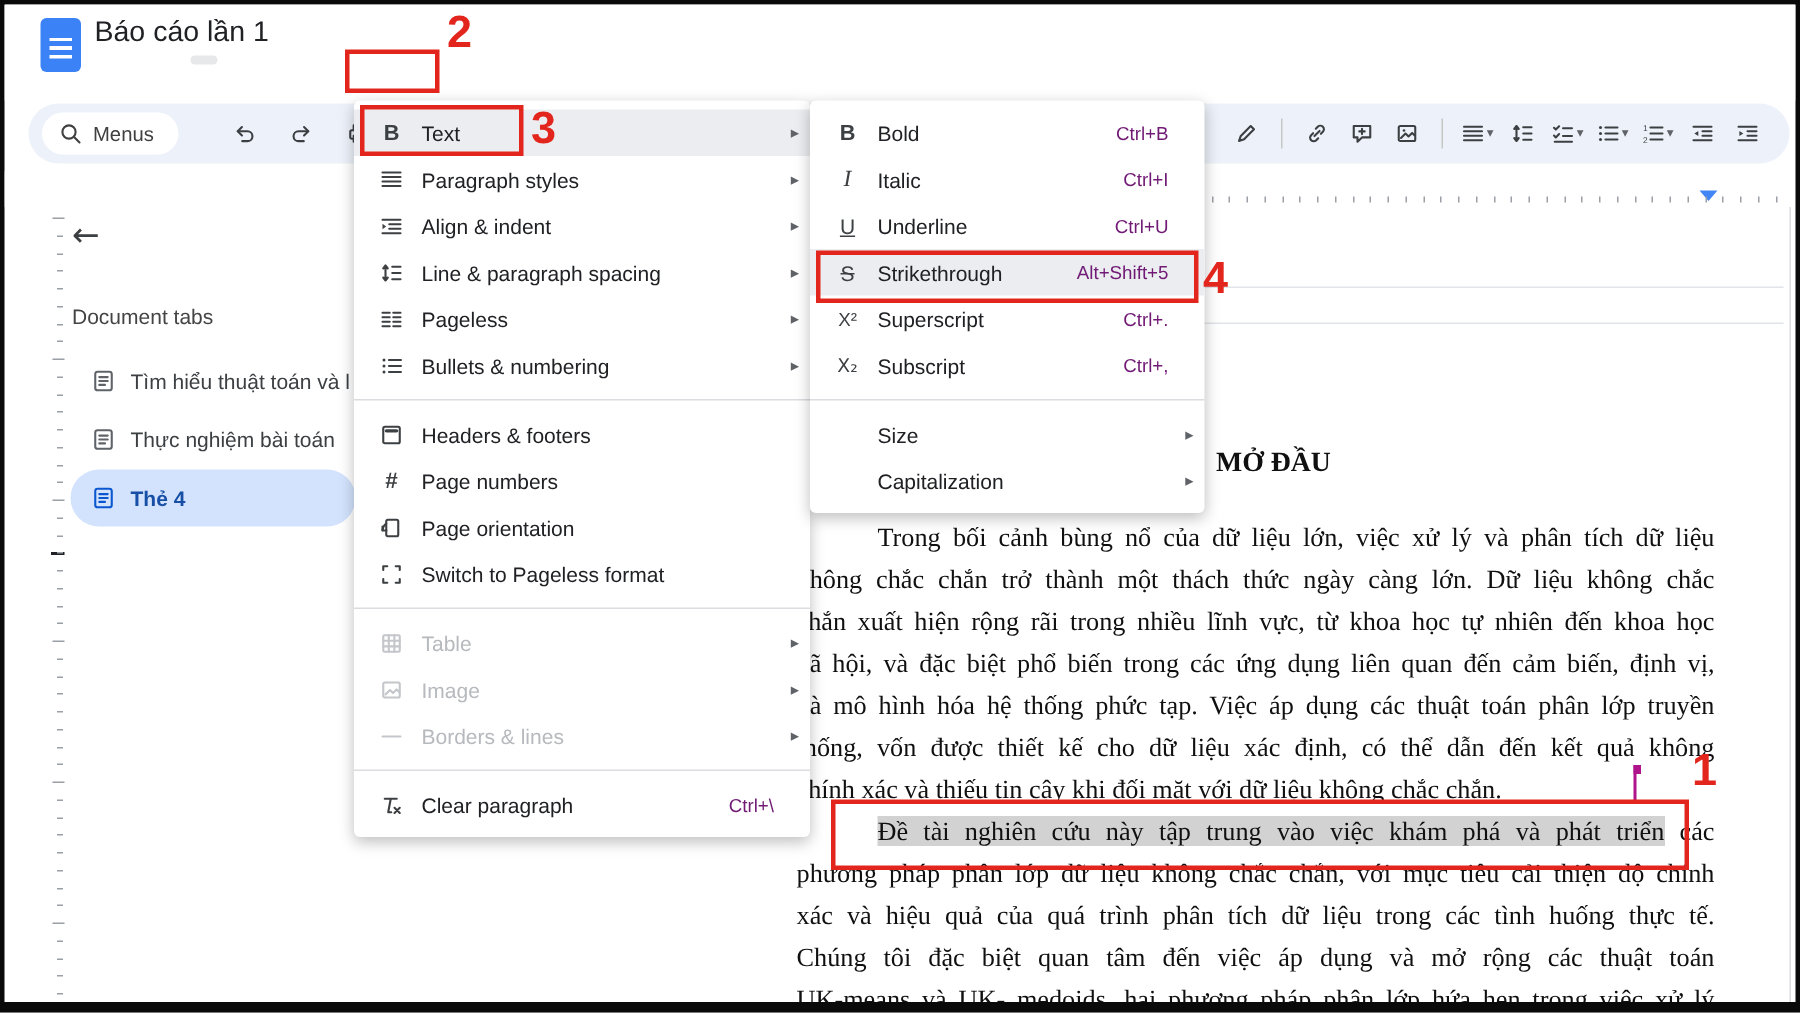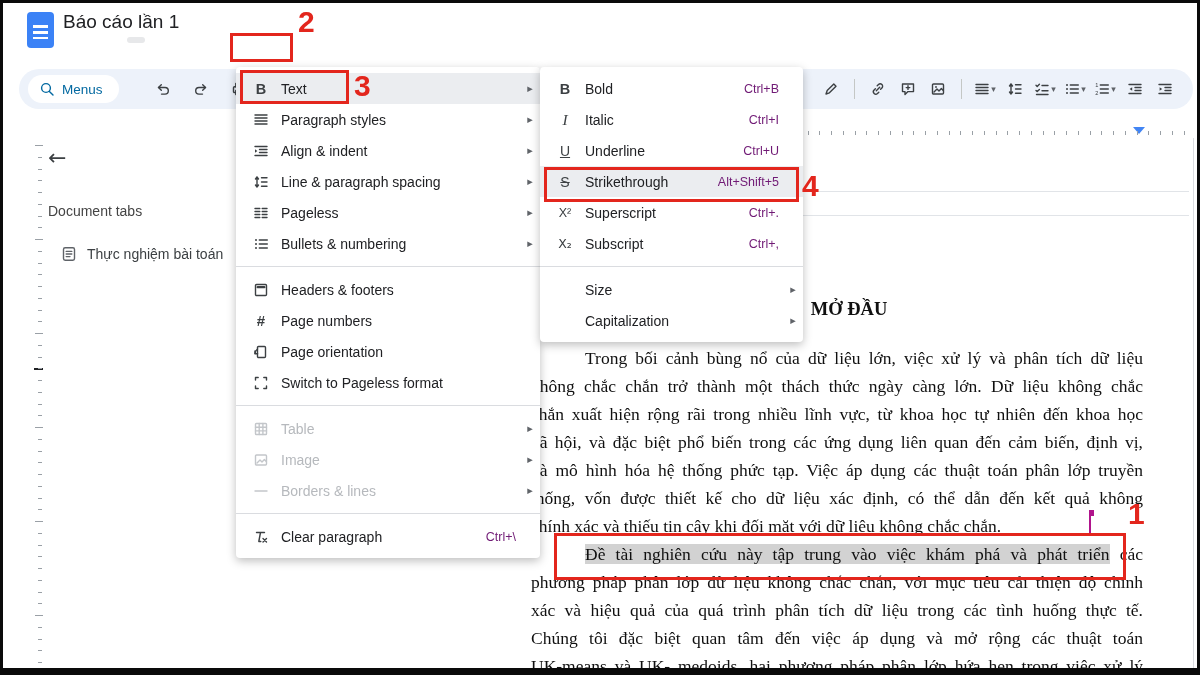--- a/index.html
+++ b/index.html
@@ -13,21 +13,21 @@
     background:repeating-linear-gradient(#fff 0 2.5px,transparent 2.5px 6px);}
   .t-title{position:absolute;left:60px;top:8px;font-size:19px;color:#202124;}
   .t-icons{position:absolute;left:150px;top:10px;display:flex;gap:15px;align-items:center;color:#444;}
   .t-icons .ig{width:20px;height:20px;display:flex;align-items:center;justify-content:center;font-family:"DejaVu Sans",sans-serif;font-size:17px;}
   .menubar{position:absolute;left:52px;top:34px;display:flex;font-size:14.5px;color:#202124;}
   .menu-item{padding:3px 9px;border-radius:4px;cursor:default;}
   .menu-item.selected{background:#e7e8ea;}
   
   .toolbar{position:absolute;left:16px;right:4px;top:66px;height:40px;background:#edf2fa;border-radius:21px;}
   .menus-pill{position:absolute;left:9px;top:6px;height:28px;background:#fff;border-radius:15px;
-    display:flex;align-items:center;gap:7px;padding:0 16px 0 11px;color:#0369a1;font-size:13.5px;}
+    display:flex;align-items:center;gap:7px;padding:0 16px 0 11px;color:#404040;font-size:13.5px;}
   .tb-left{position:absolute;left:132px;top:6px;height:28px;display:flex;gap:14px;align-items:center;}
   .tb-right{position:absolute;left:800px;right:0;top:6px;height:28px;display:flex;gap:6px;align-items:center;overflow:hidden;}
   .tbtn{min-width:24px;height:26px;display:flex;align-items:center;justify-content:center;color:#3c4043;}
   .tsep{width:1px;height:20px;background:#c4c7c5;margin:0 5px;}
   .chev{font-size:9px;color:#5f6368;font-family:"DejaVu Sans",sans-serif;margin-left:1px;}
   
   .hruler{position:absolute;left:0;top:111px;width:1191px;height:24px;background:#fff;}
   .hruler i{position:absolute;bottom:3px;width:1px;height:4px;background:#9aa0a6;}
   .rnum{position:absolute;top:2px;font-size:11px;color:#5f6368;transform:translateX(-50%);}
   .rnum:nth-of-type(1){left:874px}.rnum:nth-of-type(2){left:968px}
@@ -392,28 +392,46 @@
         <div class="dline"><span class="ul1">UK-means và UK-</span><span class="ul2"> medoids,</span><span> hai phương pháp phân lớp hứa hẹn trong việc xử lý</span></div>
       </div>
   </div>
   <div class="pcursor"></div>
 
   <div class="sidebar">
     <div class="back">←</div>
     <div class="sb-title">Document tabs</div>
     <div class="sb-items">
 
+    <div class="sitem">
+        <span class="sic">
+            <svg class="ic" width="16" height="16" viewBox="0 0 16 16" fill="none" stroke="currentColor" stroke-width="1.4" stroke-linecap="round" stroke-linejoin="round">
+              <rect x="2.5" y="1.8" width="11" height="12.4" rx="1.6"></rect>
+              <path d="M5.2 5.4h5.6M5.2 8h5.6M5.2 10.6h3.8"></path>
+            </svg>
+          </span>
+        <span>Tìm hiểu thuật toán và l</span>
+      </div>
         <div class="sitem">
         <span class="sic">
             <svg class="ic" width="16" height="16" viewBox="0 0 16 16" fill="none" stroke="currentColor" stroke-width="1.4" stroke-linecap="round" stroke-linejoin="round">
               <rect x="2.5" y="1.8" width="11" height="12.4" rx="1.6"></rect>
               <path d="M5.2 5.4h5.6M5.2 8h5.6M5.2 10.6h3.8"></path>
             </svg>
           </span>
         <span>Thực nghiệm bài toán</span>
+      </div>
+        <div class="sitem selected">
+        <span class="sic">
+            <svg class="ic" width="16" height="16" viewBox="0 0 16 16" fill="none" stroke="currentColor" stroke-width="1.4" stroke-linecap="round" stroke-linejoin="round">
+              <rect x="2.5" y="1.8" width="11" height="12.4" rx="1.6"></rect>
+              <path d="M5.2 5.4h5.6M5.2 8h5.6M5.2 10.6h3.8"></path>
+            </svg>
+          </span>
+        <span>Thẻ 4</span>
       </div>
       </div>
   </div>
 
   <div class="gmenu fm">
 
   <div class="mi hover">
       <span class="mic">
           <b style="font-size:14.5px">B</b>
         </span>

